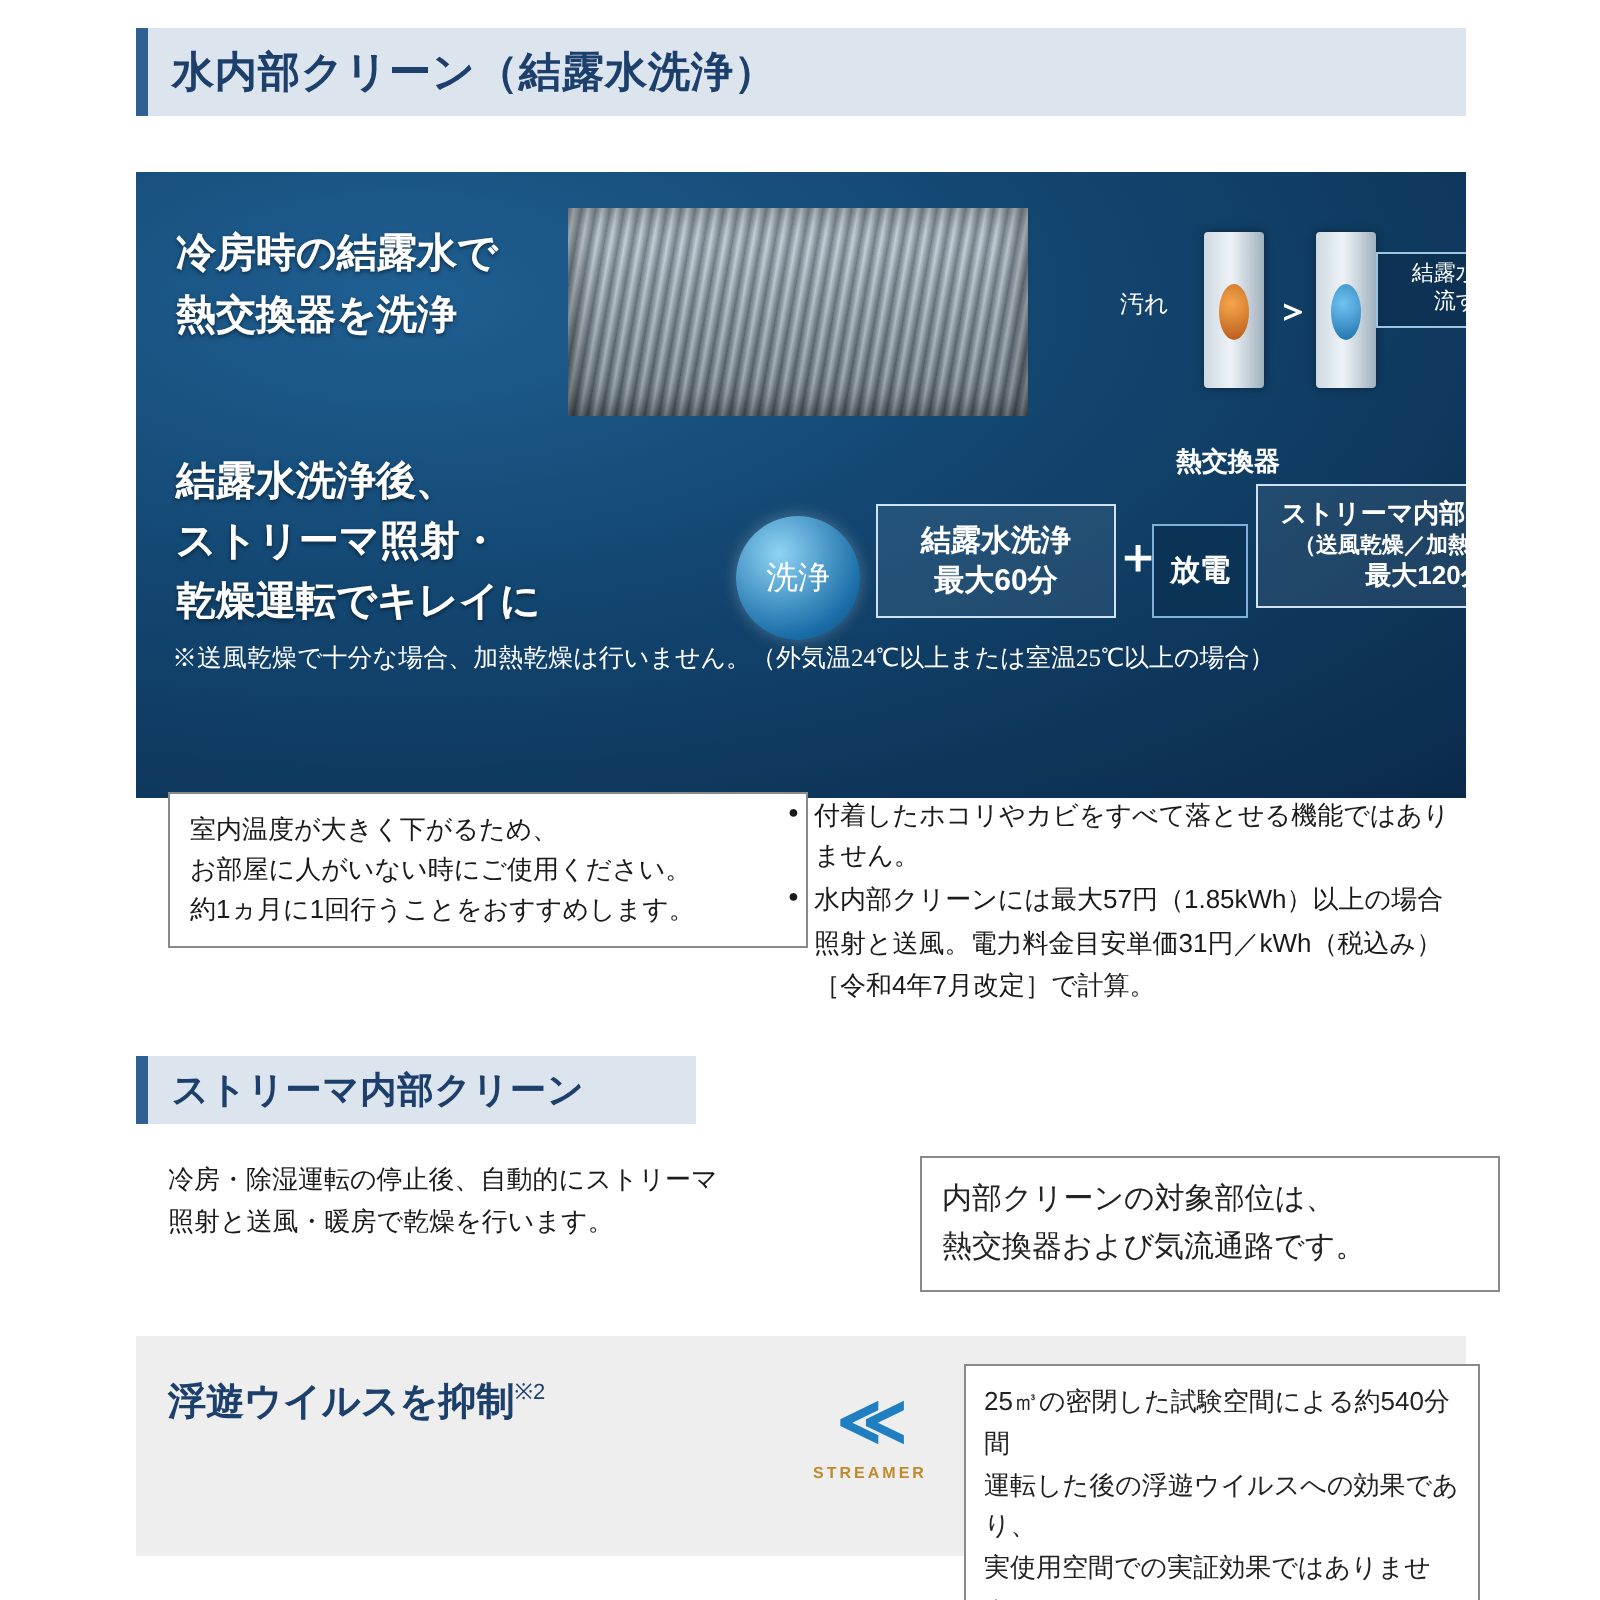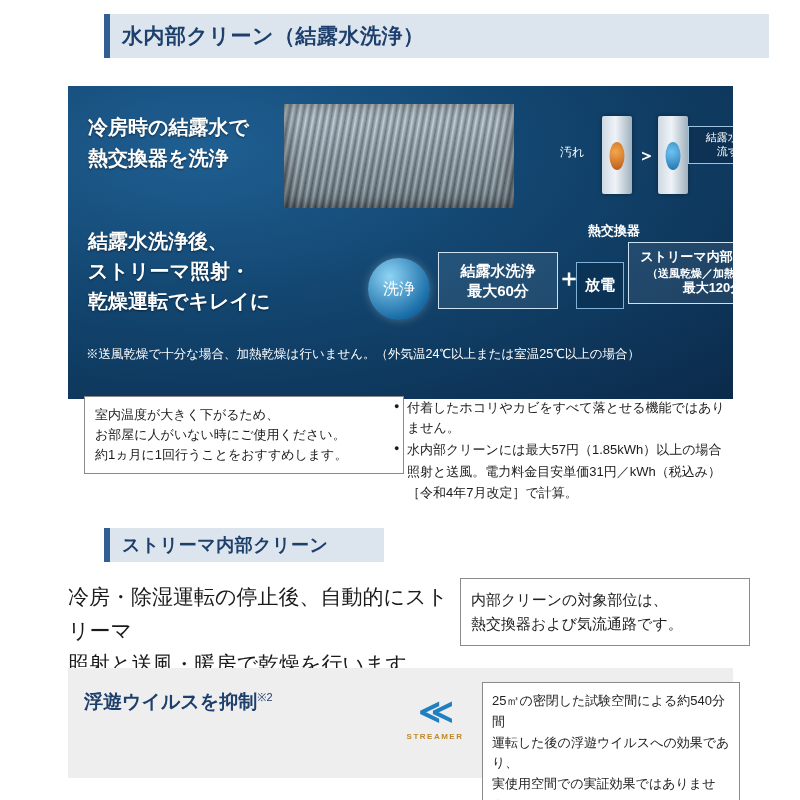--- a/index.html
+++ b/index.html
@@ -19,21 +19,20 @@
     width: 800px;
     height: 800px;
   }
 
   
   .section-bar {
     position: absolute;
     background: #dce4ee;
     display: flex;
     align-items: center;
-    margin-left: 36px;
   }
   .section-bar .accent {
     width: 6px;
     align-self: stretch;
     background: #2f5f93;
   }
   .section-bar .title {
     font-size: 21px;
     font-weight: bold;
     color: #1d3f6b;
@@ -222,23 +221,24 @@
     font-size: 13px;
     font-weight: bold;
   }
   .info-box.dry .l1 { font-size: 13px; }
   .info-box.dry .l2 { font-size: 11px; }
   .info-box.dry .l3 { font-size: 13px; }
 
   .hero-note {
     position: absolute;
     left: 18px;
-    top: 260px;
+    top: 235px;
     font-size: 12.5px;
     color: #ffffff;
+    font-family: Liberation Serif, serif;
   }
 
   
   .note-box {
     position: absolute;
     border: 1px solid #8a8a8a;
     background: #ffffff;
     font-size: 13px;
     line-height: 1.55;
     padding: 8px 10px;
@@ -257,23 +257,24 @@
     left: 0;
     top: 0;
     font-size: 9px;
     line-height: 1.9;
   }
   .bullets .sub { padding-left: 13px; }
 
   
   .para {
     position: absolute;
-    font-size: 21px;
+    font-size: 13px;
     line-height: 1.6;
     color: #1a1a1a;
+    margin-left: 16px;
   }
   .target-box {
     position: absolute;
     left: 460px;
     top: 578px;
     width: 268px;
     border: 1px solid #8a8a8a;
     background: #ffffff;
     padding: 9px 10px;
     font-size: 15px;

